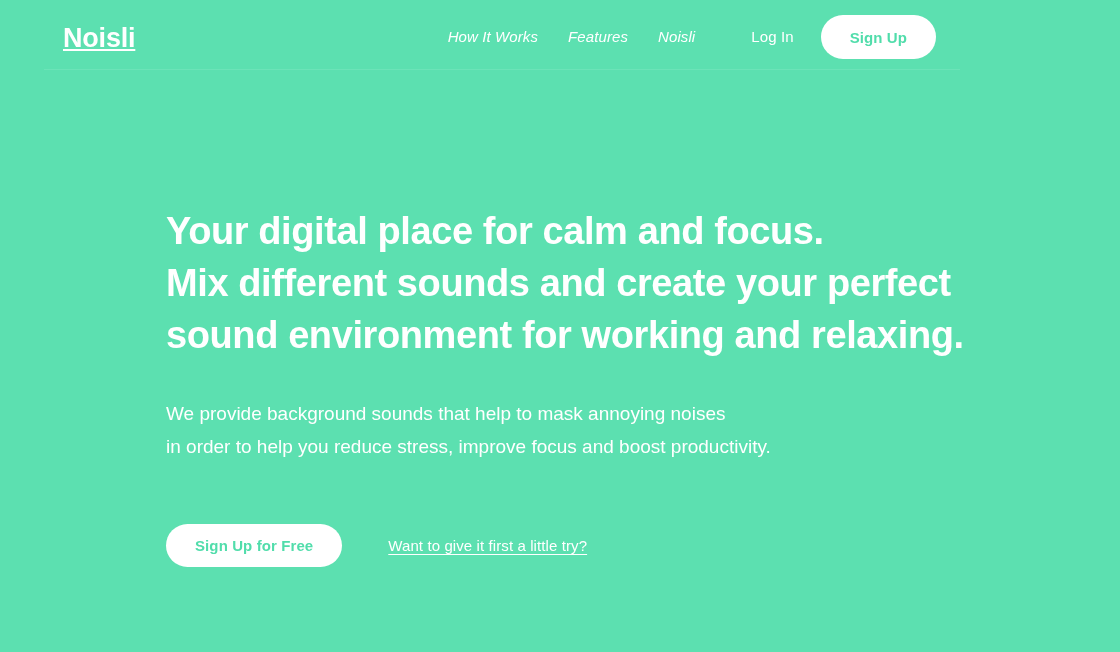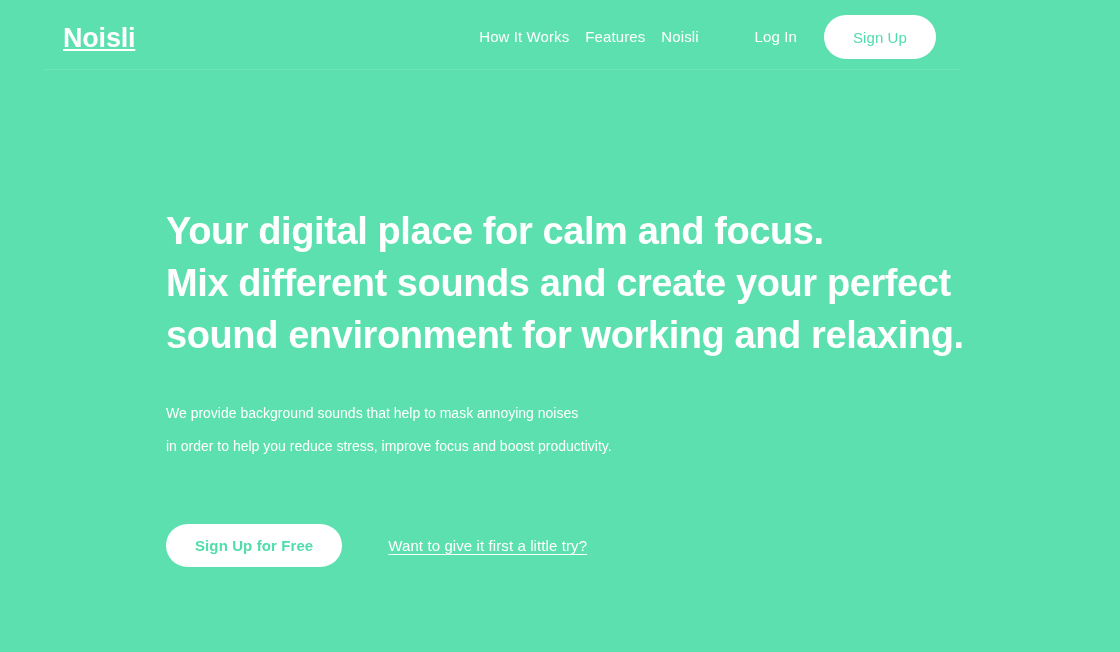--- a/index.html
+++ b/index.html
@@ -65,34 +65,35 @@
     font-weight: 400;
     letter-spacing: 0.1px;
     text-decoration: none;
     line-height: 20px;
     white-space: nowrap;
   }
 
   .nav-primary {
     display: flex;
     align-items: center;
-    gap: 16px;
+    gap: 30px;
+    font-style: italic;
   }
 
   .nav-login {
     margin-left: 56px;
   }
 
   .btn-signup {
     margin-left: 27px;
     margin-right: 24px;
     background: #ffffff;
     color: #51ddab;
     font-size: 15px;
-    font-weight: 400;
+    font-weight: 700;
     letter-spacing: 0.1px;
     border: none;
     border-radius: 999px;
     height: 44px;
     padding: 0 29px;
     display: inline-flex;
     align-items: center;
     justify-content: center;
     cursor: pointer;
     font-family: "Liberation Sans", sans-serif;
@@ -115,21 +116,21 @@
     color: #ffffff;
   }
 
   .hero-title .line {
     display: block;
     white-space: nowrap;
   }
 
   .hero-sub {
     margin-top: 36px;
-    font-size: 14px;
+    font-size: 19px;
     font-weight: 400;
     line-height: 33px;
     letter-spacing: 0px;
     color: #ffffff;
   }
 
   .hero-sub .line {
     display: block;
     white-space: nowrap;
   }

